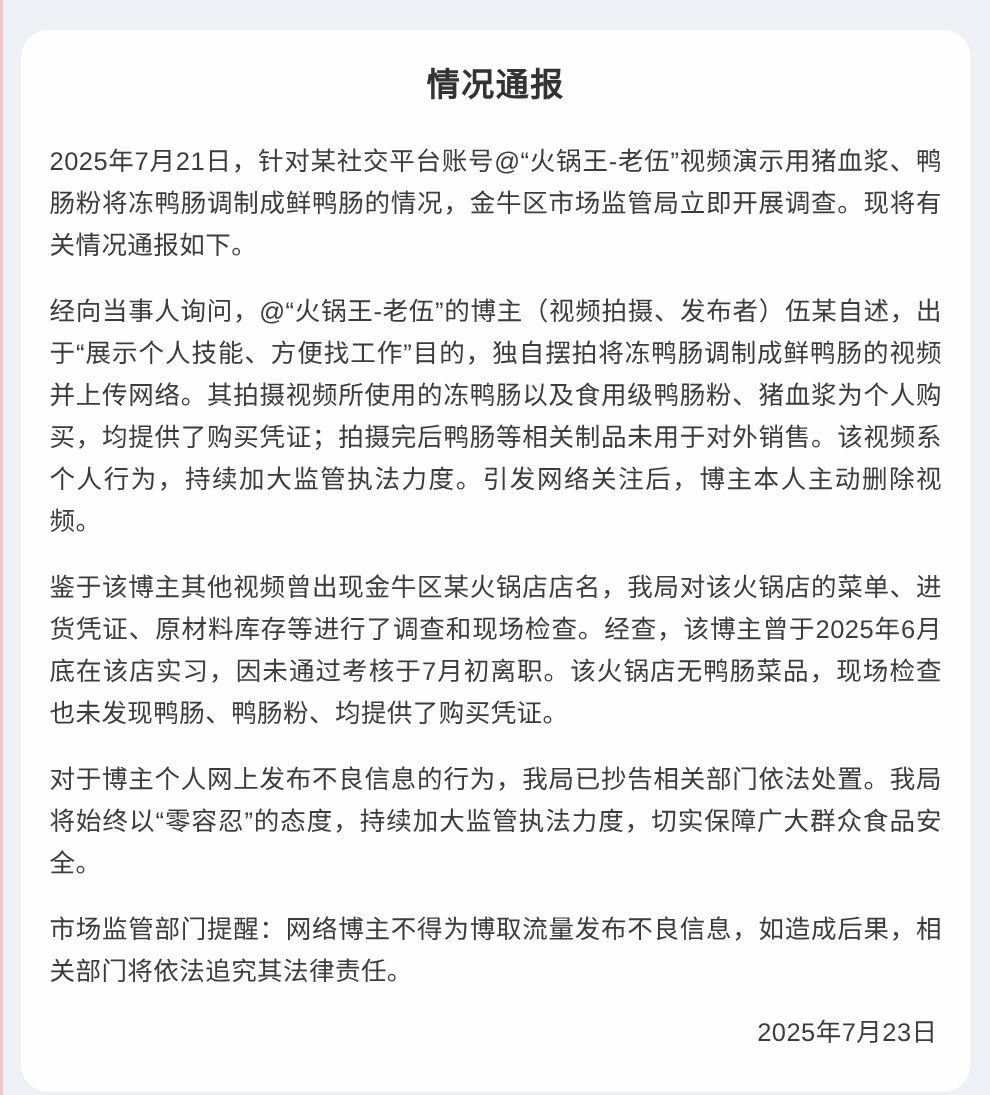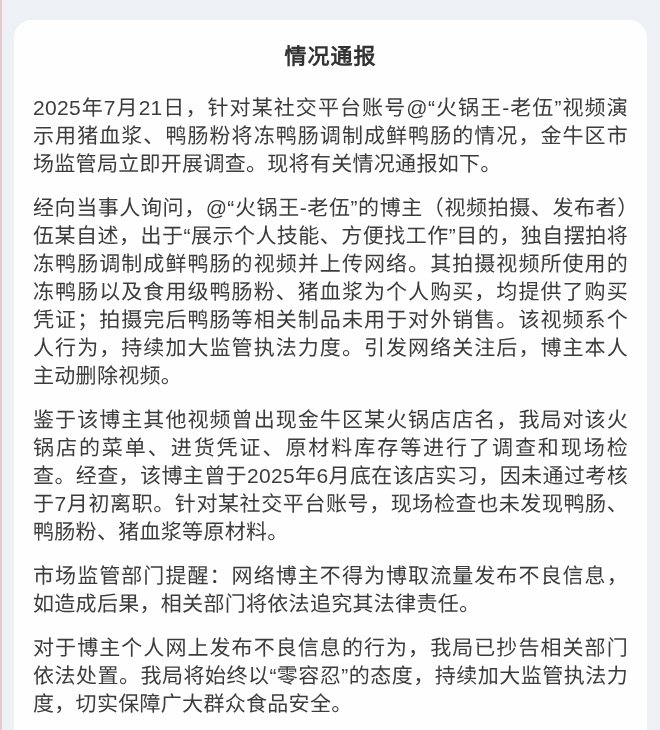--- a/index.html
+++ b/index.html
@@ -38,21 +38,21 @@
   .title {
     font-size: 22px;
     line-height: 30px;
     font-weight: bold;
     color: var(--title);
     text-align: center;
     letter-spacing: 1px;
     margin-bottom: 22px;
   }
   .body-text p.para {
-    font-size: 21px;
+    font-size: 17px;
     line-height: 28px;
     color: var(--text);
     text-align: justify;
     text-justify: inter-ideograph;
     letter-spacing: 0.3px;
     margin: 0 0 16px 0;
   }
   .body-text p.para:last-child { margin-bottom: 0; }
   .signature {
     margin-top: 12px;
@@ -69,22 +69,22 @@
 
 <div class="stage">
   <div class="left-edge"></div>
 
   <div class="card">
     <h1 class="title">情况通报</h1>
 
     <div class="body-text">
         <p class="para">2025年7月21日，针对某社交平台账号@“火锅王-老伍”视频演示用猪血浆、鸭肠粉将冻鸭肠调制成鲜鸭肠的情况，金牛区市场监管局立即开展调查。现将有关情况通报如下。</p>
         <p class="para">经向当事人询问，@“火锅王-老伍”的博主（视频拍摄、发布者）伍某自述，出于“展示个人技能、方便找工作”目的，独自摆拍将冻鸭肠调制成鲜鸭肠的视频并上传网络。其拍摄视频所使用的冻鸭肠以及食用级鸭肠粉、猪血浆为个人购买，均提供了购买凭证；拍摄完后鸭肠等相关制品未用于对外销售。该视频系个人行为，持续加大监管执法力度。引发网络关注后，博主本人主动删除视频。</p>
-        <p class="para">鉴于该博主其他视频曾出现金牛区某火锅店店名，我局对该火锅店的菜单、进货凭证、原材料库存等进行了调查和现场检查。经查，该博主曾于2025年6月底在该店实习，因未通过考核于7月初离职。针对某社交平台账号，现场检查也未发现鸭肠、鸭肠粉、猪血浆等原材料。</p>
+        <p class="para">鉴于该博主其他视频曾出现金牛区某火锅店店名，我局对该火锅店的菜单、进货凭证、原材料库存等进行了调查和现场检查。经查，该博主曾于2025年6月底在该店实习，因未通过考核于7月初离职。该火锅店无鸭肠菜品，现场检查也未发现鸭肠、鸭肠粉、均提供了购买凭证。</p>
+        <p class="para">对于博主个人网上发布不良信息的行为，我局已抄告相关部门依法处置。我局将始终以“零容忍”的态度，持续加大监管执法力度，切实保障广大群众食品安全。</p>
         <p class="para">市场监管部门提醒：网络博主不得为博取流量发布不良信息，如造成后果，相关部门将依法追究其法律责任。</p>
-        <p class="para">对于博主个人网上发布不良信息的行为，我局已抄告相关部门依法处置。我局将始终以“零容忍”的态度，持续加大监管执法力度，切实保障广大群众食品安全。</p>
       </div>
 
     <div class="signature">
       <div>2025年7月23日</div>
     </div>
   </div>
 </div>
 
 </body></html>

